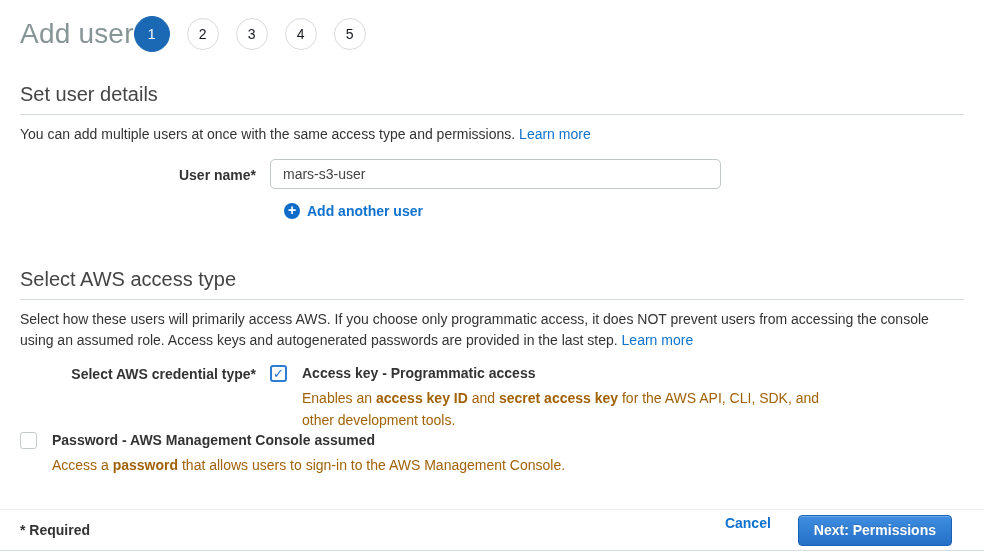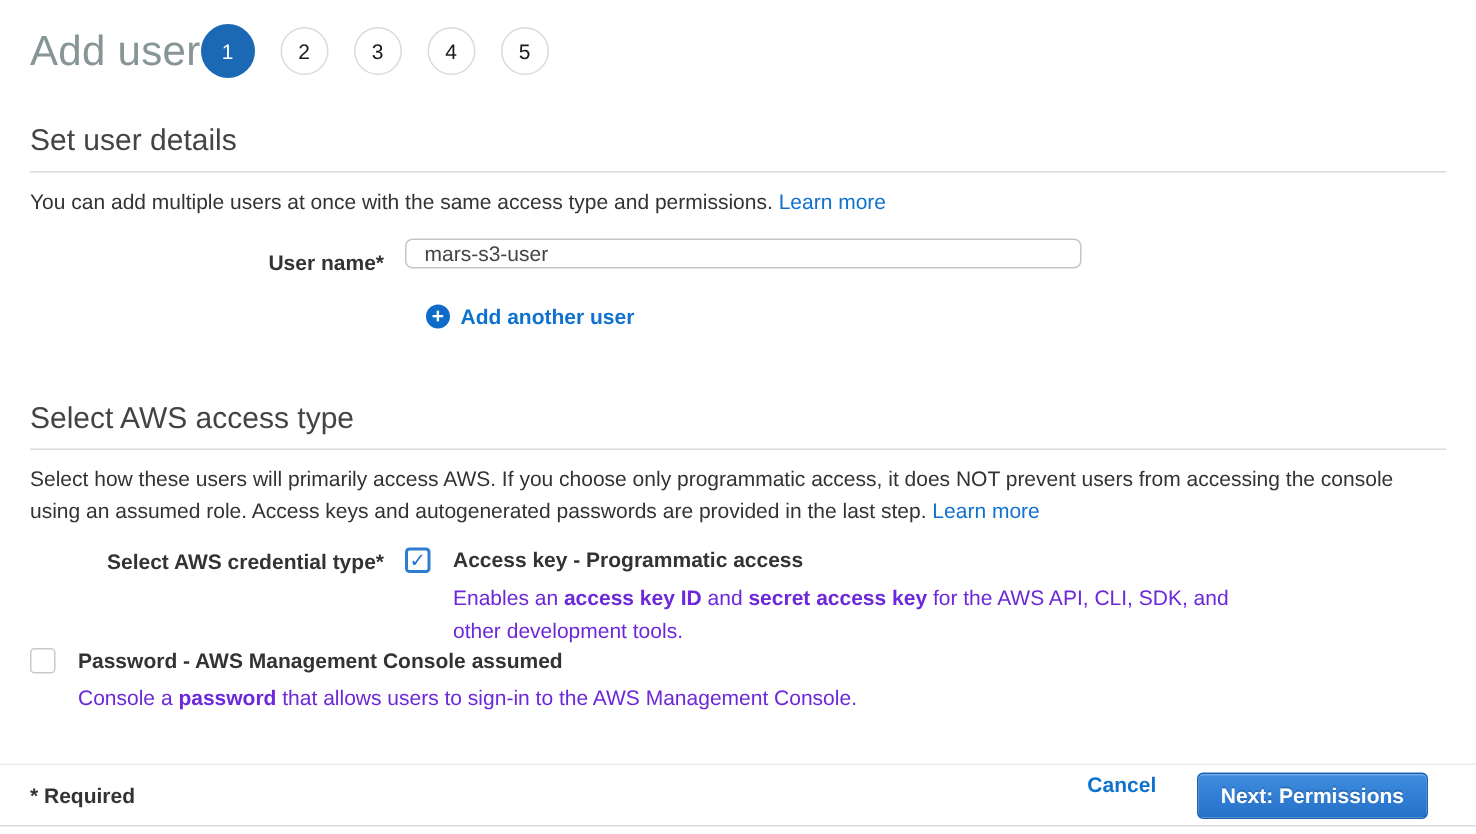--- a/index.html
+++ b/index.html
@@ -78,21 +78,21 @@
     text-align: right;
     font-size: 14px;
     font-weight: bold;
     color: #333;
     padding-right: 14px;
     line-height: 32px;
   }
   .form-label.top { line-height: 19px; padding-top: 1px; }
   .text-input {
     width: 451px;
-    height: 20px;
+    height: 30px;
     border: 1px solid #c1c7c8;
     border-radius: 5px;
     padding: 0 12px;
     font-size: 14px;
     color: #444;
     font-family: "Liberation Sans", "DejaVu Sans", sans-serif;
     outline: none;
     background: #fff;
   }
   .add-row {
@@ -134,21 +134,21 @@
     color: #1a6fd4;
     font-size: 13px;
     font-weight: bold;
     line-height: 13px;
   }
   .option-body { margin-left: 15px; }
   .option-title { font-size: 14px; font-weight: bold; color: #333; line-height: 19px; }
   .option-desc {
     margin-top: 4px;
     font-size: 14px;
-    color: #6d28d9;
+    color: #a16207;
     line-height: 22px;
     max-width: 545px;
   }
 
   
   .footer {
     position: absolute;
     left: 0; right: 0; top: 509px;
     height: 42px;
     border-top: 1px solid #eaeded;
@@ -225,21 +225,21 @@
               <div class="option-title">Access key - Programmatic access</div>
               <div class="option-desc"><span>Enables an </span><span class="bold-seg">access key ID</span><span> and </span><span class="bold-seg">secret access key</span><span> for the AWS API, CLI, SDK, and other development tools.</span></div>
             </div>
           </div>
         </div>
 
         <div class="option">
           <span class="checkbox"></span>
           <div class="option-body">
             <div class="option-title">Password - AWS Management Console assumed</div>
-            <div class="option-desc" style="max-width:620px;"><span>Console a </span><span class="bold-seg">password</span><span> that allows users to sign-in to the AWS Management Console.</span></div>
+            <div class="option-desc" style="max-width:620px;"><span>Access a </span><span class="bold-seg">password</span><span> that allows users to sign-in to the AWS Management Console.</span></div>
           </div>
         </div>
 
       </div>
     </div>
   </div>
 
   <div class="footer">
     <span class="required-note">* Required</span>
     <div class="footer-actions">

